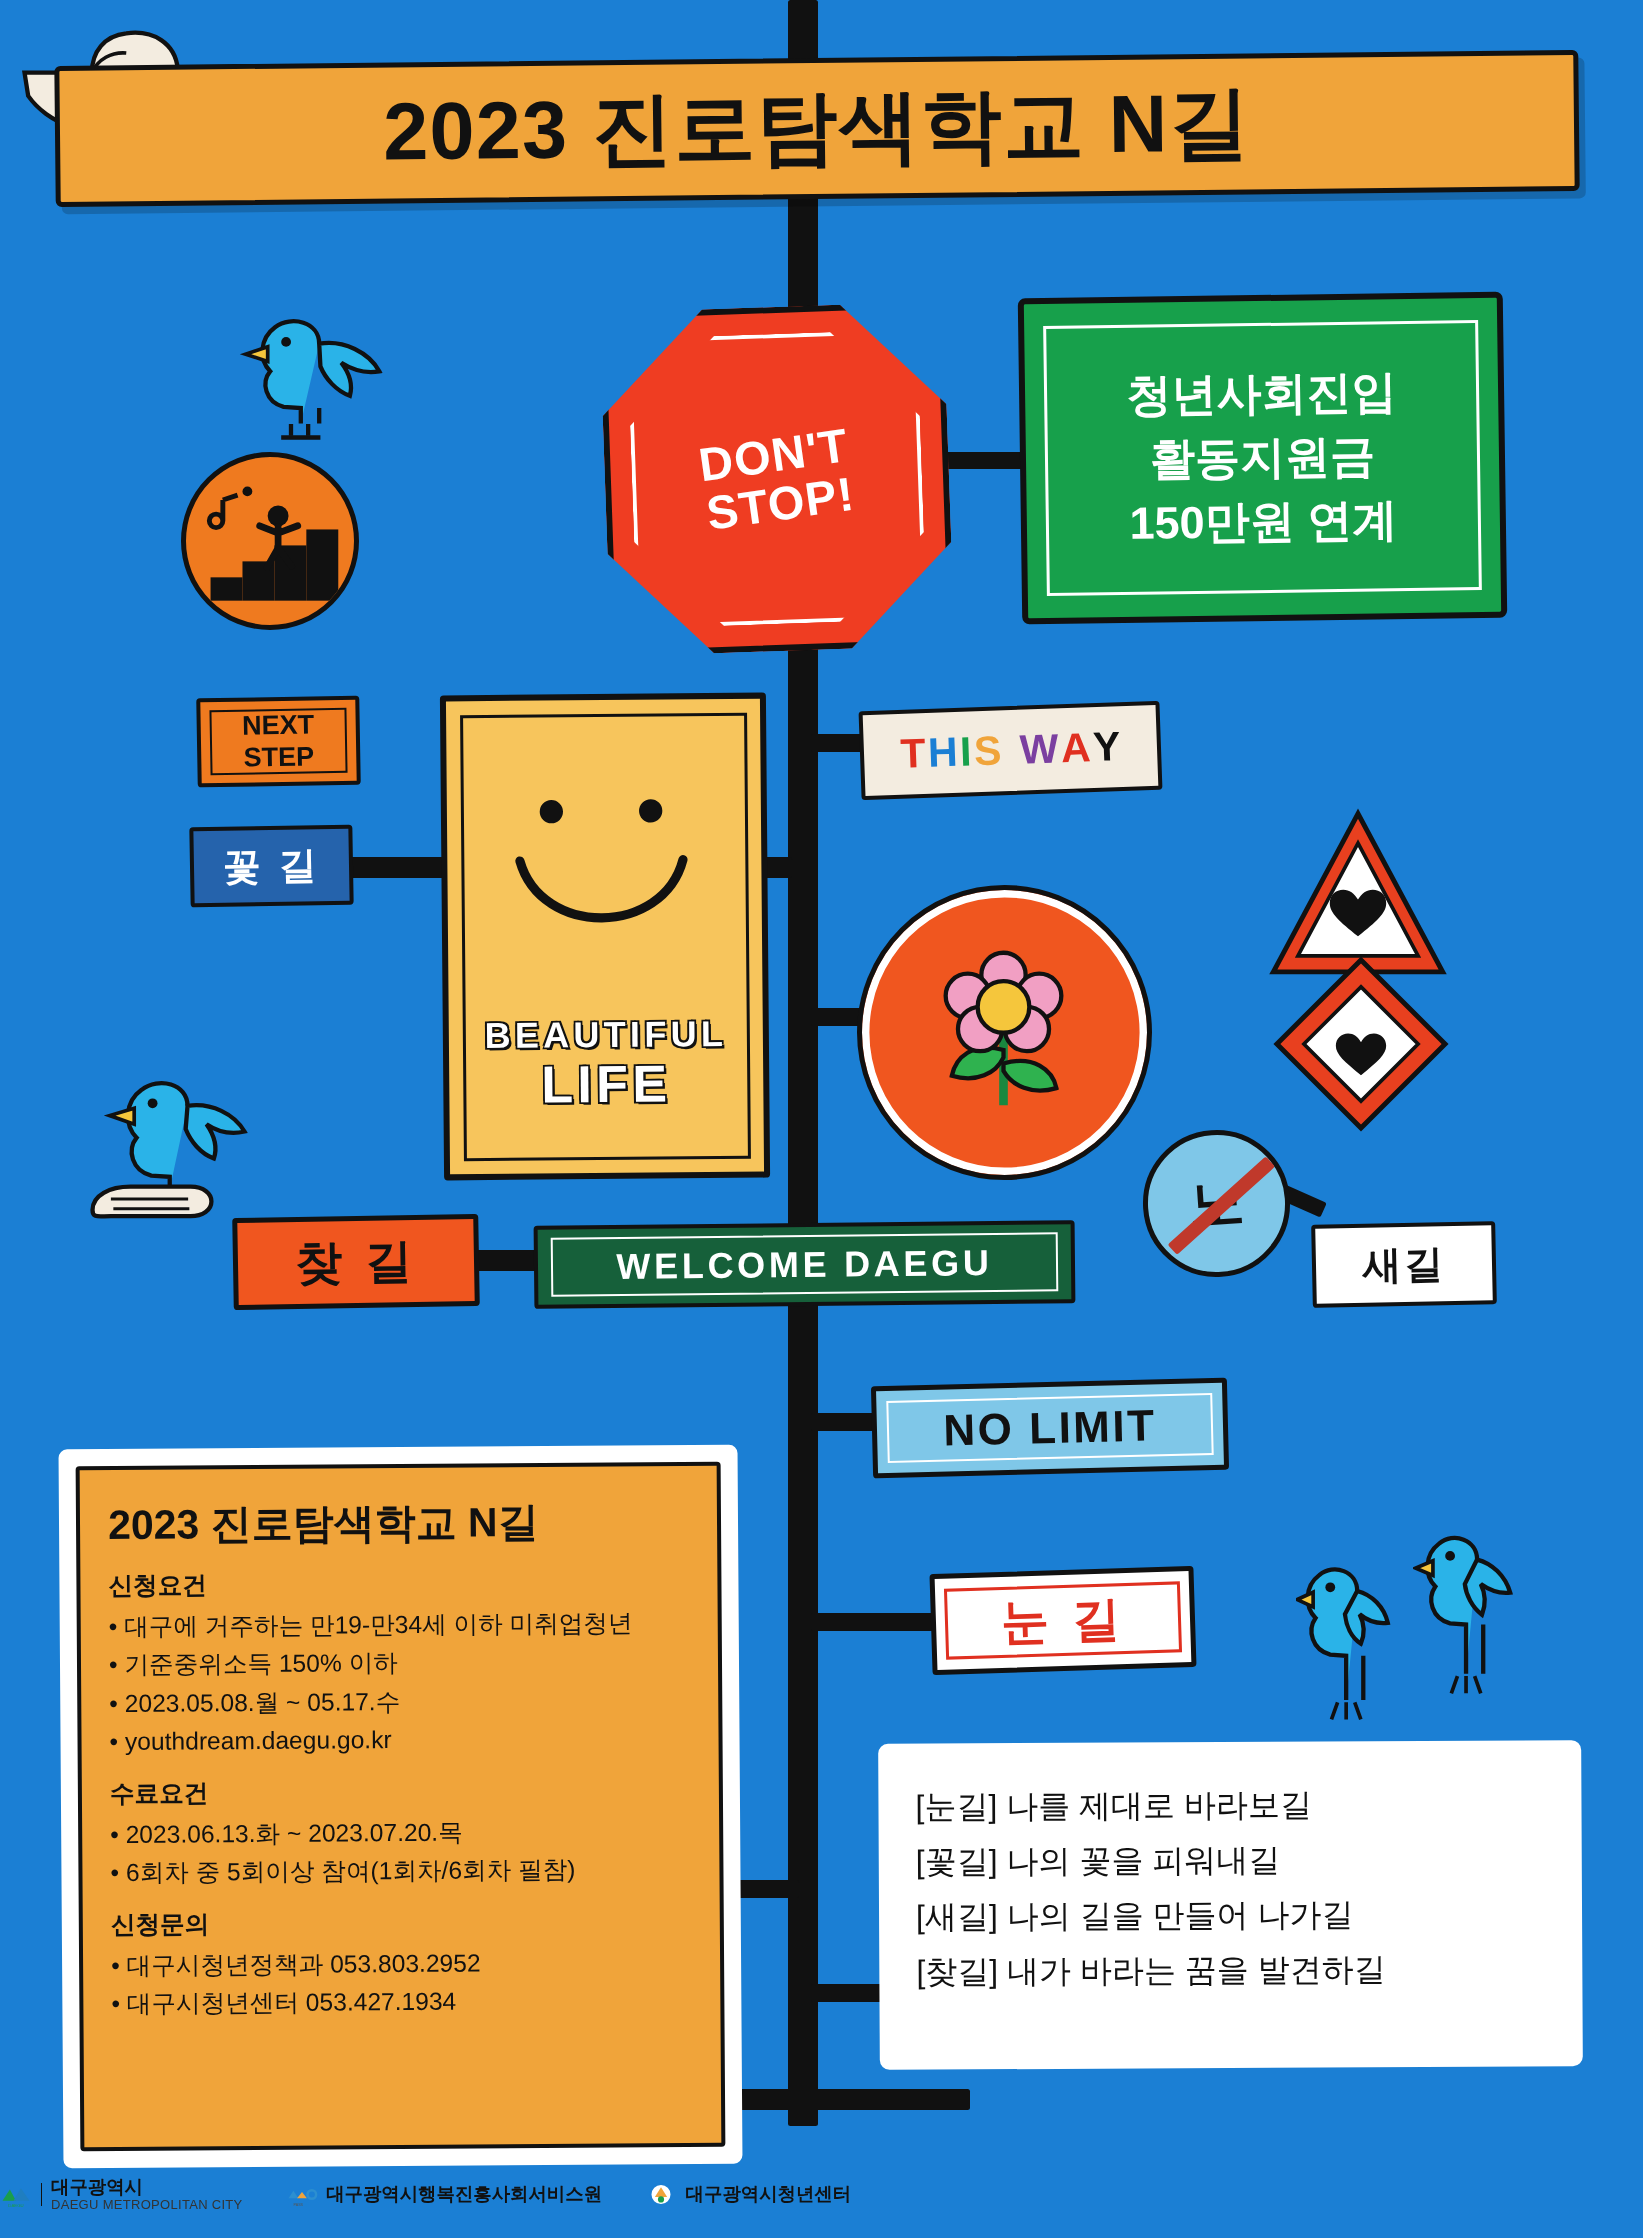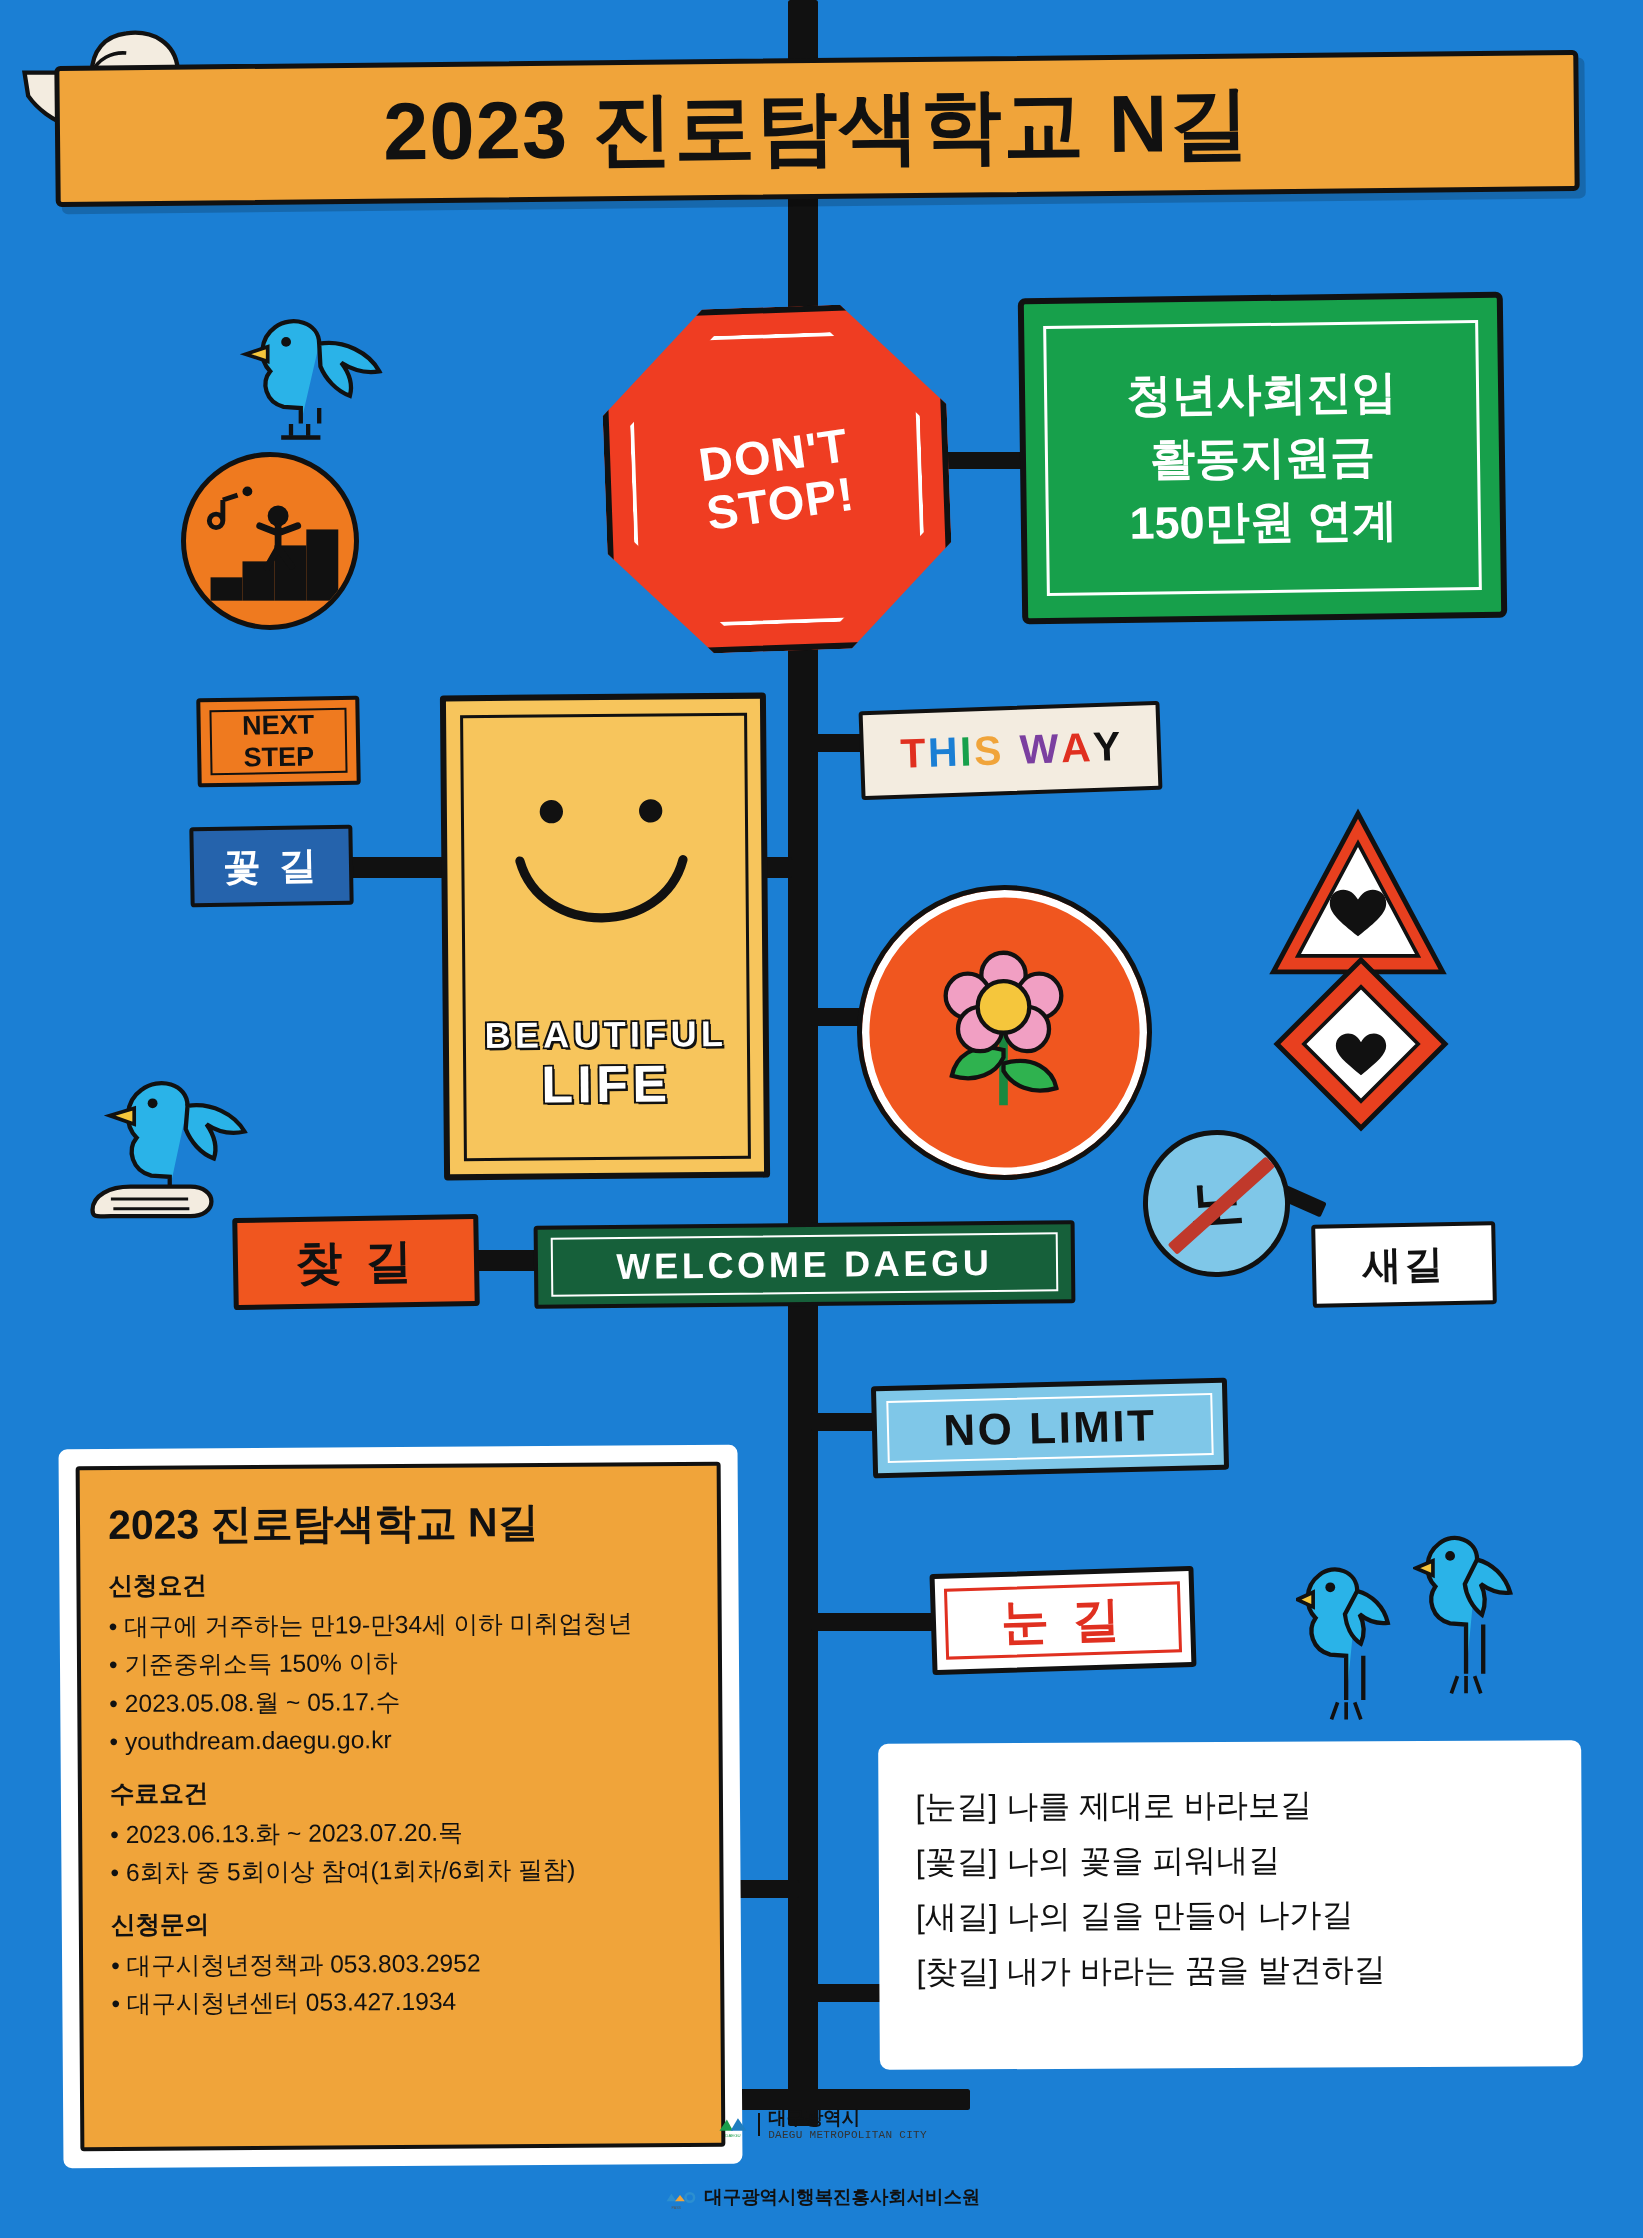--- a/index.html
+++ b/index.html
@@ -232,25 +232,25 @@
     left:879px; top:1742px; width:703px; height:326px;
     background:#fff; border-radius:9.8px;
     transform: rotate(-0.3deg);
     padding:36px 37px;
   }
   .quote-line { font-size:32px; color:#111; line-height:1.72; white-space:nowrap;}
 
   
   .footer {
     position:absolute; left:0; right:0; bottom:17px; height:55px;
-    display:flex; align-items:center; justify-content:center; gap:43px;flex-direction:column;
+    display:flex; align-items:center; justify-content:flex-start; gap:43px;
   }
   .logo-item { display:flex; align-items:center; gap:8.6px; }
   .logo-item .name { font-size:18.4px; font-weight:bold; color:#111; line-height:1.1;}
-  .logo-item .sub { font-size:11px; color:#333; letter-spacing:0.3px;font-family:Liberation Mono, monospace;}
+  .logo-item .sub { font-size:13px; color:#333; letter-spacing:0.3px;}
   .logo-mark { width:32px; height:27px; position:relative; }
   .divider { width:1.8px; height:23px; background:#111; }
 
   
   .bird { position:absolute; }
 </style>
 </head>
 <body>
 
 <div class="poster">

